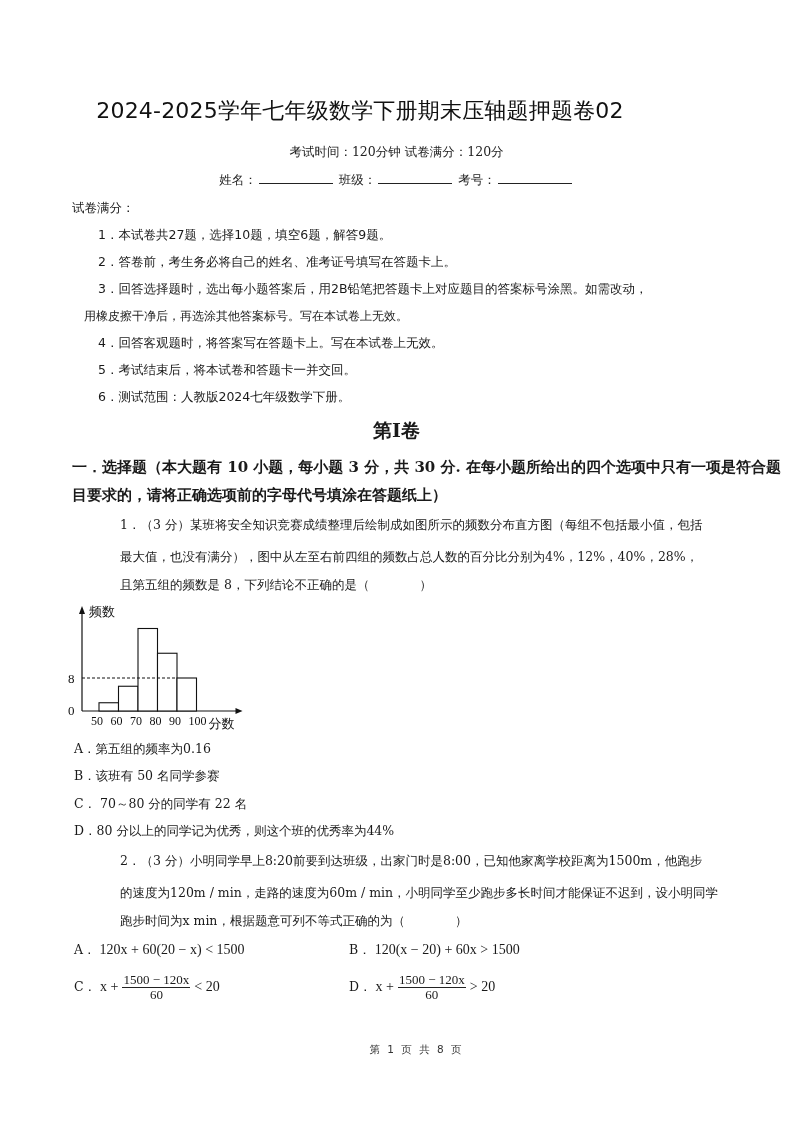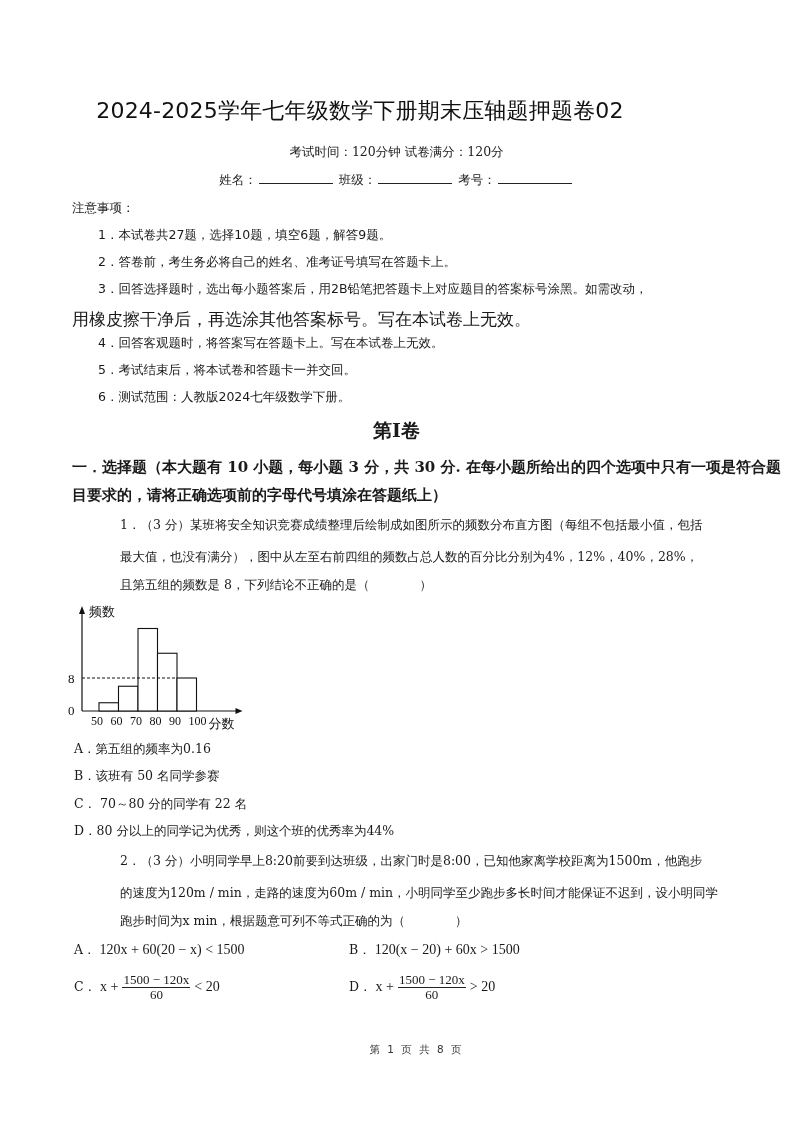--- a/index.html
+++ b/index.html
@@ -6,21 +6,21 @@
   body { width: 793px; height: 1122px; position: relative; overflow: hidden;
          font-family: "DejaVu Sans", sans-serif; color: #1a1a1a; }
   .abs { position: absolute; }
   .title { top: 96px; left: 0; width: 720px; text-align: center; font-size: 22px; font-weight: normal; color:#111; letter-spacing: 0.2px; }
   .sub { left: 0; width: 793px; text-align: center; font-size: 12.5px; color:#222; }
   .sub1 { top: 144px; font-family: "DejaVu Serif", serif; }
   .sub2 { top: 171px; }
   .blank { display:inline-block; width: 74px; border-bottom: 1px solid #222; height: 12px; vertical-align: baseline; margin: 0 2px; }
   .notes-head { top: 200px; left: 72px; font-size: 12.5px; }
   .note { left: 98px; font-size: 12.5px; }
-  .note-cont { left: 72px; font-size: 17px; }
+  .note-cont { left: 84px; font-size: 12px; }
   .vol { top: 418px; left: 0; width: 793px; text-align: center; font-size: 19px; font-weight: bold; font-family: "DejaVu Serif", serif; }
   .sec { left: 72px; font-size: 15px; font-weight: bold; font-family: "DejaVu Serif", serif; }
   .q { left: 72px; font-size: 12.5px; font-family: "DejaVu Serif", serif; margin-left: 48px; }
   .opt { left: 74px; font-size: 12.5px; font-family: "DejaVu Serif", serif; }
   .optB { left: 349px; }
   .math { font-family: "Liberation Serif", serif; font-size: 14px; }
   .frac { display:inline-flex; flex-direction:column; align-items:center; vertical-align: middle; line-height: 1.1; font-family: "Liberation Serif", serif; font-size: 13px; }
   .frac .num { border-bottom: 1px solid #222; padding: 0 1px; }
   .paren-space { display:inline-block; width: 50px; }
   .footer { top: 1043px; left: 0; width: 793px; text-align: center; font-size: 10.5px; color:#333; letter-spacing: 2px; margin-left: 20px; }
@@ -30,21 +30,21 @@
 <body>
 
 <div class="abs title">2024-2025学年七年级数学下册期末压轴题押题卷02</div>
 <div class="abs sub sub1">考试时间：120分钟  试卷满分：120分</div>
 <div class="abs sub sub2">
   <span>姓名：</span><span class="blank"></span>
   <span>班级：</span><span class="blank"></span>
   <span>考号：</span><span class="blank"></span>
 </div>
 
-<div class="abs notes-head">注意事项：</div>
+<div class="abs notes-head">试卷满分：</div>
 <div class="abs note" style="top:227px">1．本试卷共27题，选择10题，填空6题，解答9题。</div>
 <div class="abs note" style="top:254px">2．答卷前，考生务必将自己的姓名、准考证号填写在答题卡上。</div>
 <div class="abs note" style="top:281px">3．回答选择题时，选出每小题答案后，用2B铅笔把答题卡上对应题目的答案标号涂黑。如需改动，</div>
 <div class="abs note-cont" style="top:308px">用橡皮擦干净后，再选涂其他答案标号。写在本试卷上无效。</div>
 <div class="abs note" style="top:335px">4．回答客观题时，将答案写在答题卡上。写在本试卷上无效。</div>
 <div class="abs note" style="top:362px">5．考试结束后，将本试卷和答题卡一并交回。</div>
 <div class="abs note" style="top:389px">6．测试范围：人教版2024七年级数学下册。</div>
 
 <div class="abs vol">第I卷</div>
 

